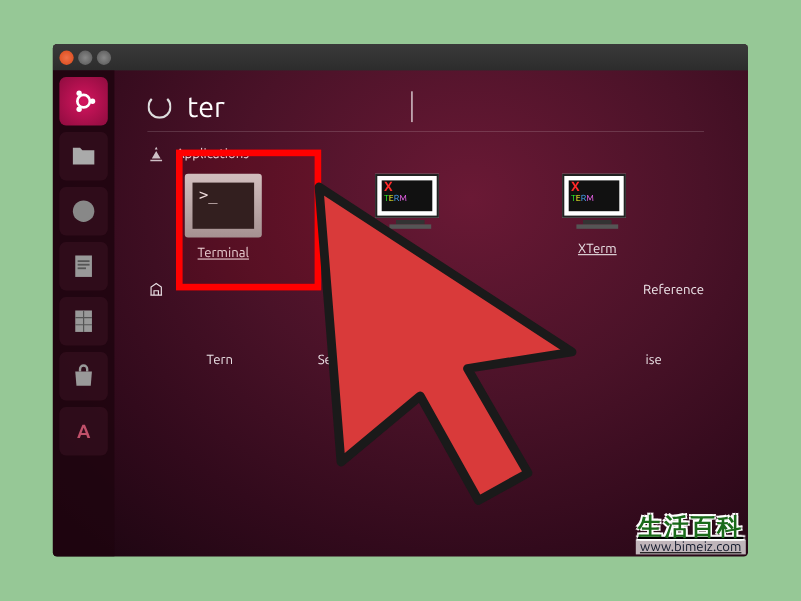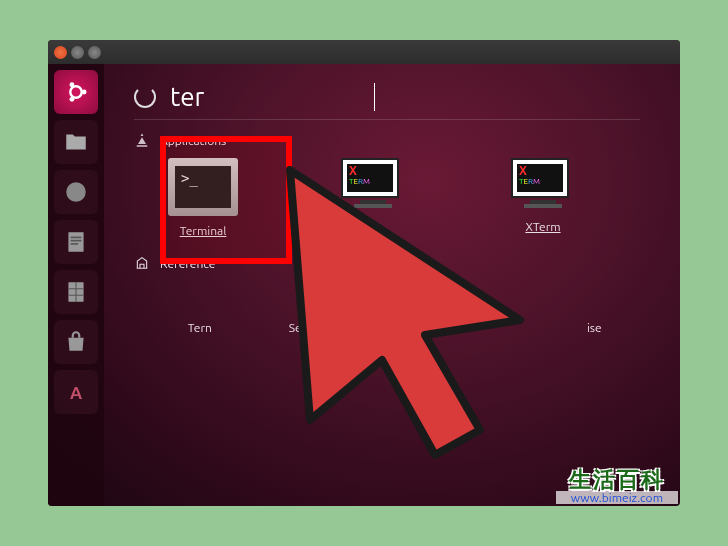--- a/index.html
+++ b/index.html
@@ -203,35 +203,36 @@
     width: 270px;
     height: 300px;
     pointer-events: none;
   }
   .watermark {
     position: absolute;
     right: 50px;
     bottom: 42px;
     text-align: center;
     line-height: 1.1;
+    text-decoration: underline;
   }
   .wm-top {
     font-size: 22px;
     font-weight: bold;
     color: #1a6a1a;
     text-shadow:
       -1.5px -1.5px 0 #fff, 1.5px -1.5px 0 #fff,
       -1.5px 1.5px 0 #fff, 1.5px 1.5px 0 #fff;
     letter-spacing: 2px;
   }
   .wm-bottom {
     font-size: 12px;
-    color: #1d4ed8;
+    color: #0f172a;
     background: rgba(255,255,255,0.7);
-    padding: 0 15px;
+    padding: 0 4px;
   }
 </style>
 </head>
 <body>
 
 <div class="desktop">
 
   <div class="titlebar">
     <span class="tb-btn tb-close"></span>
     <span class="tb-btn tb-min"></span>
@@ -329,21 +330,21 @@
               <span class="xt-t">T</span><span class="xt-e">E</span><span class="xt-r">R</span><span class="xt-m">M</span>
             </div>
           </div>
           <div class="xterm-stand"></div>
             <div class="xterm-base"></div>
         </div>
         <span class="label">XTerm</span>
       </div>
     </div>
 
-    <div class="category-header" style="margin-top:18px;">
+    <div class="category-header" style="margin-top:18px;justify-content:space-between;">
       <svg class="cat-icon" viewBox="0 0 24 24">
         <path fill="#e8dfe3" d="M4 20h16M5 20V9l7-5 7 5v11M9 20v-6h6v6" fill-opacity="0" stroke="#e8dfe3" stroke-width="1.6"></path>
       </svg>
       <span>Reference</span>
     </div>
 
     <div class="reference-row">
       <span class="ref-item">Tern</span>
       <span class="ref-item">September 11 a</span>
       <span class="ref-item">Ter</span>

